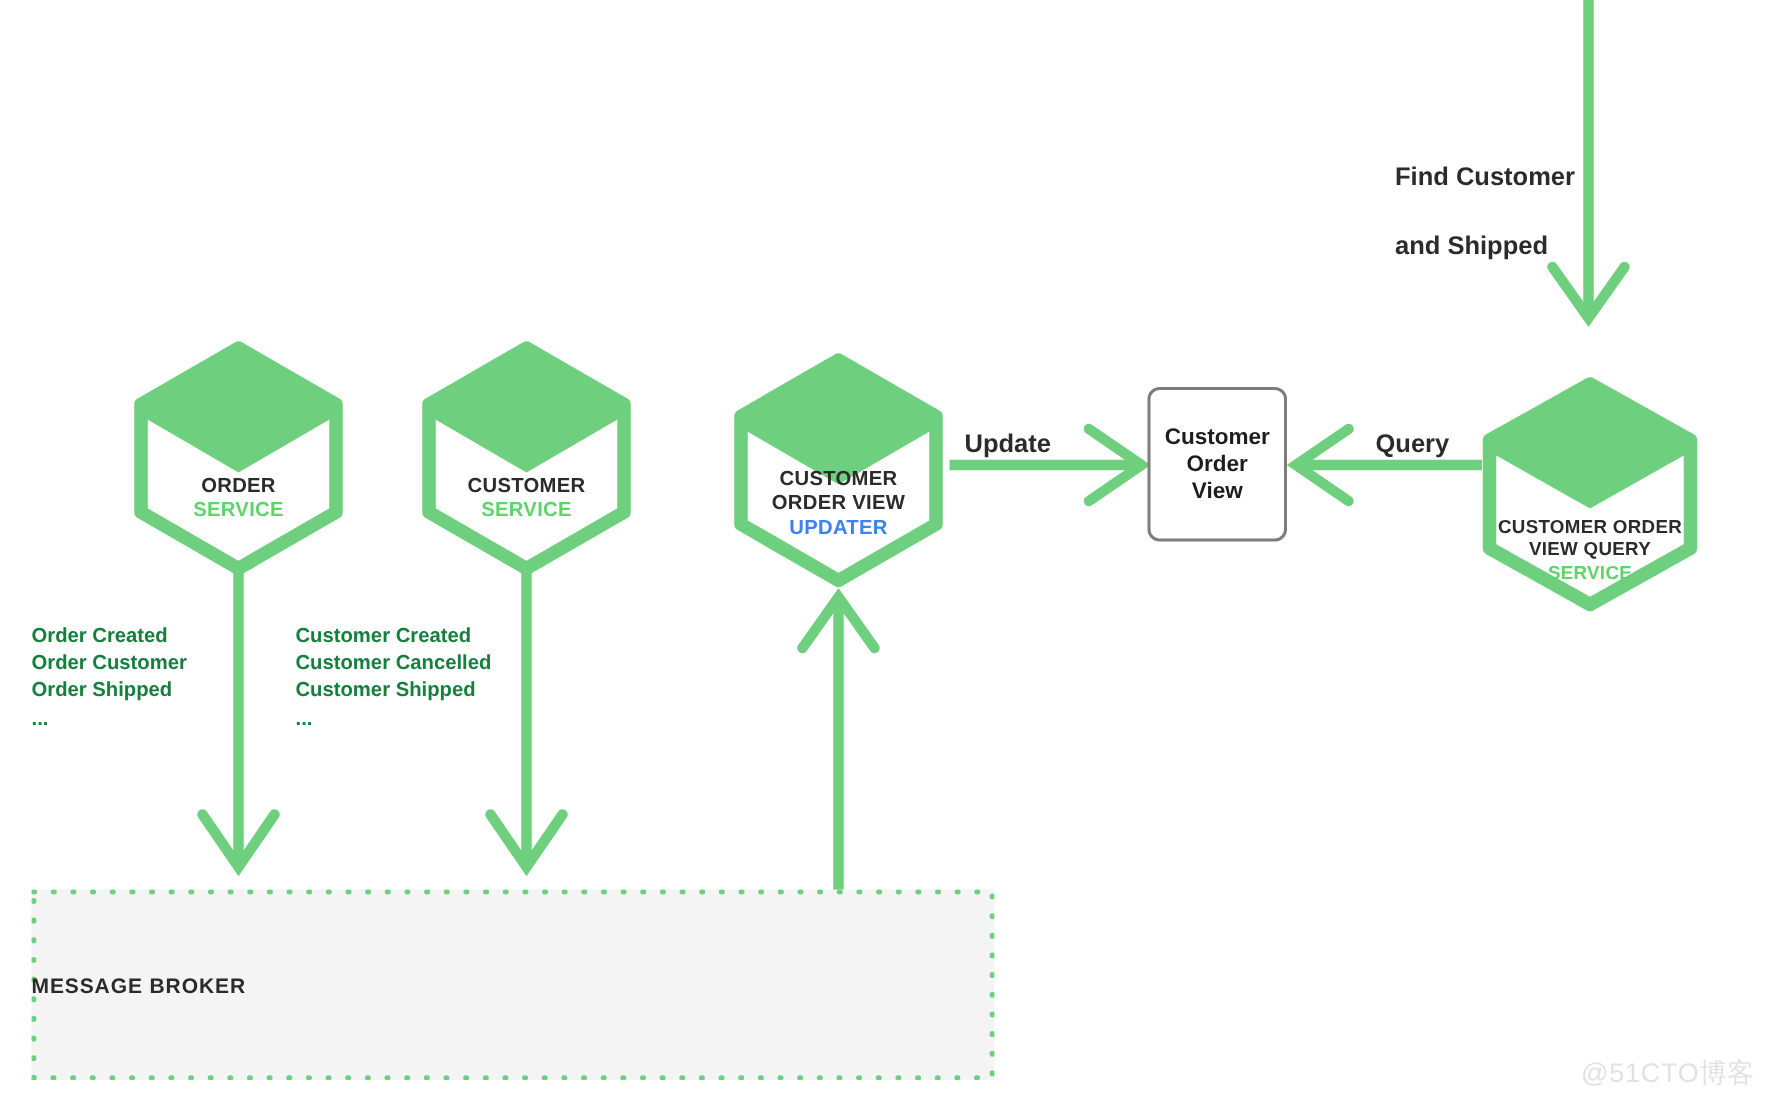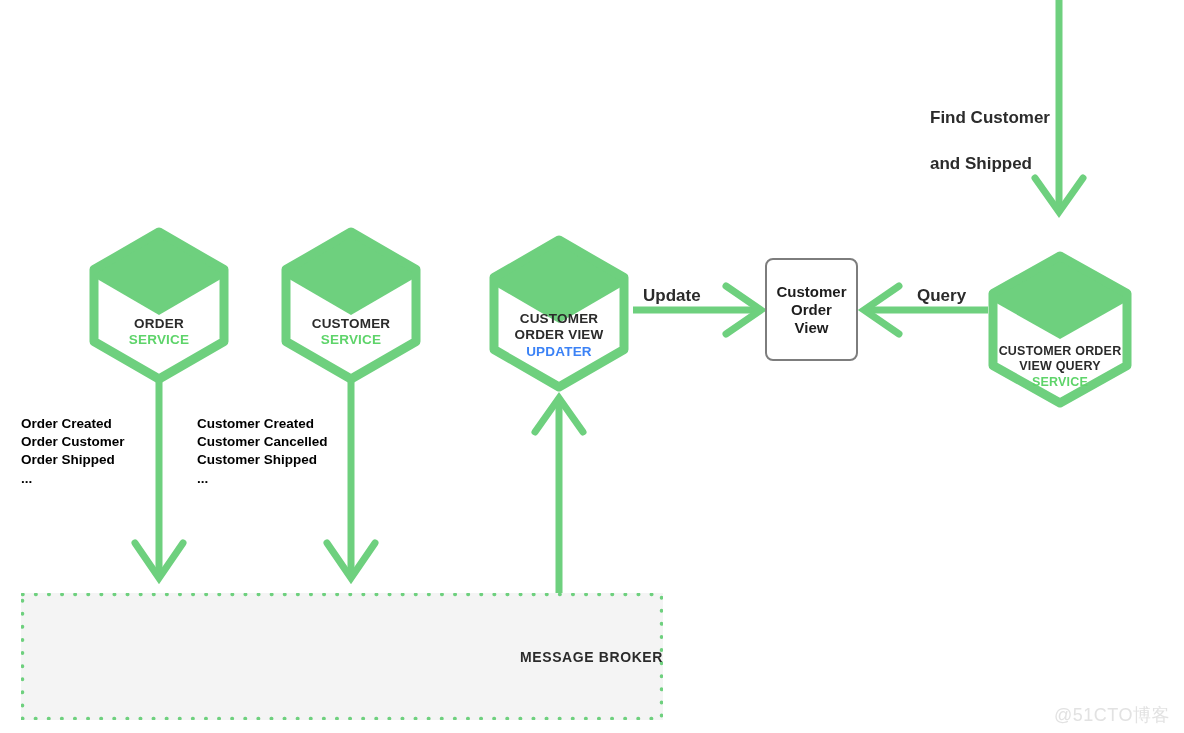--- a/index.html
+++ b/index.html
@@ -68,21 +68,21 @@
     line-height: 1.2;
   }
 
   
   .broker {
     position: absolute;
     background: #f4f4f4;
     box-sizing: border-box;
     display: flex;
     align-items: center;
-    justify-content: flex-end;
+    justify-content: flex-start;
   }
   .broker-dots {
     position: absolute;
     top: 0; left: 0; right: 0; bottom: 0;
     pointer-events: none;
   }
   .broker-label {
     font-size: 14px;
     font-weight: bold;
     color: #2b2b2b;
@@ -107,21 +107,21 @@
     font-size: 17px;
     font-weight: bold;
     color: #2b2b2b;
     line-height: 1.35;
     white-space: pre-line;
   }
   .event-list {
     position: absolute;
     font-size: 13.5px;
     font-weight: bold;
-    color: #000000;
+    color: #15803d;
     line-height: 1.35;
   }
   .event-list div { white-space: nowrap; }
 
   
   .watermark {
     position: absolute;
     right: 14px;
     bottom: 6px;
     font-size: 18px;

